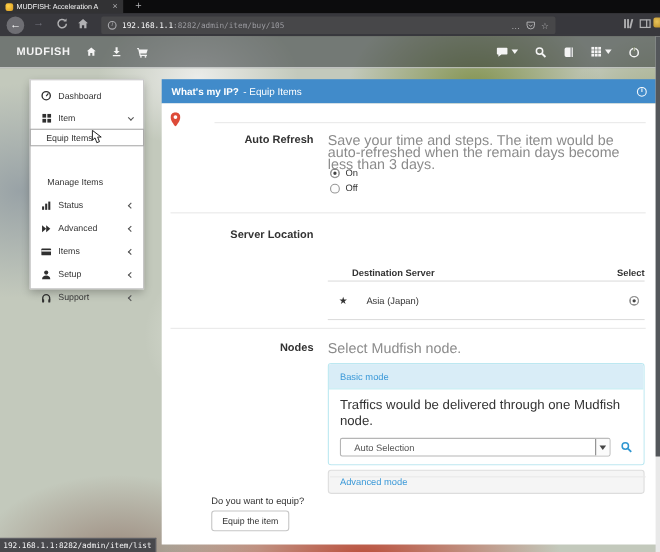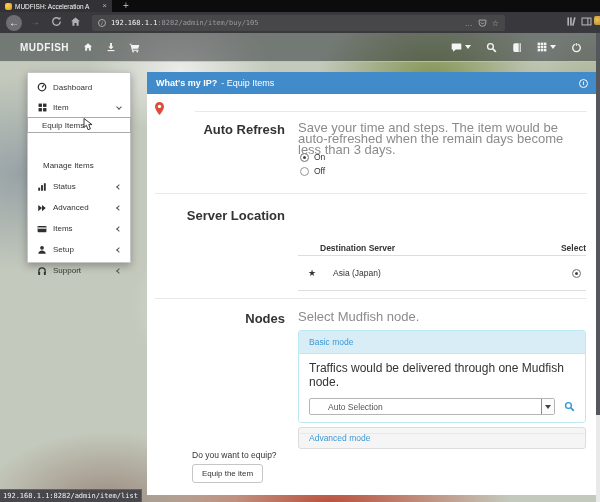--- a/index.html
+++ b/index.html
@@ -41,21 +41,21 @@
       radial-gradient(170px 150px at 101% 62%, rgba(214,138,74,.9), rgba(214,138,74,0) 72%),
       radial-gradient(240px 110px at 55% 101%, rgba(186,64,44,.9), rgba(186,64,44,0) 75%),
       radial-gradient(170px 100px at 18% 101%, rgba(122,84,72,.55), rgba(122,84,72,0) 75%),
       radial-gradient(150px 130px at 3% 30%, rgba(148,158,164,.9), rgba(148,158,164,0) 75%),
       radial-gradient(130px 90px at 30% 8%, rgba(240,240,238,.9), rgba(240,240,238,0) 70%);
   }
 
   
   .appnav { left:0; top:33px; width:600px; height:29px; background:rgba(42,48,52,.52);
             border-bottom:1px solid rgba(255,255,255,.55); display:flex; align-items:center;
-            padding:0 10px 0 20px; color:#f4f4f4; z-index:3; }
+            padding:0 10px 0 15px; color:#f4f4f4; z-index:3; }
   .brand { font-size:10px; font-weight:bold; letter-spacing:.5px; margin-right:14px; }
   .navic { display:inline-flex; align-items:center; margin-right:13px; color:#f4f4f4; }
   .nav-right { margin-left:auto; display:flex; align-items:center; gap:15px; padding-right:8px; }
   .caret { width:0; height:0; border-left:3px solid transparent; border-right:3px solid transparent;
            border-top:4px solid #f4f4f4; display:inline-block; margin-left:3px; }
 
   
   .sidebar { left:27px; top:72px; width:104px; height:191px; background:#fff; border:1px solid #c6c6c6;
              box-shadow:0 3px 8px rgba(0,0,0,.28); z-index:5; padding-top:4px; font-size:8px; color:#333; }
   .srow { height:20px; display:flex; align-items:center; padding-left:9px; }
@@ -69,40 +69,40 @@
                  padding-left:14px; width:104px; margin-left:-1px; }
 
   
   .mainpanel { left:147px; top:72px; width:450px; height:423px; z-index:2; }
   .phead { height:22px; background:#418bca; color:#fff; font-size:9px; display:flex; align-items:center; padding:0 9px; }
   .phead b { font-weight:bold; } .phead .rest { margin-left:4px; font-weight:normal; }
   .infoic { margin-left:auto; width:9px; height:9px; border-radius:50%; border:1px solid rgba(255,255,255,.95);
             color:#fff; font-size:6px; line-height:7px; text-align:center; font-weight:bold; }
   .pbody { position:absolute; left:0; top:22px; width:450px; height:401px; background:#fff; }
   .hr { position:absolute; border-top:1px solid #e9e9e9; height:0; }
-  .flabel { position:absolute; left:0; width:138px; text-align:right; font-weight:bold; font-size:13px; color:#333; }
+  .flabel { position:absolute; left:0; width:138px; text-align:right; font-weight:bold; font-size:10px; color:#333; }
   .fdesc { position:absolute; left:151px; width:288px; font-size:13px; color:#8b8b8b; line-height:11px; }
   .radio { width:9px; height:9px; border-radius:50%; border:1px solid #979797; background:#fdfdfd;
            display:inline-block; flex:none; }
   .radio.sel { box-shadow:inset 0 0 0 2px #fff; background:#444; }
   .radrow { position:absolute; left:153px; display:flex; align-items:center; gap:5px; font-size:8.5px; color:#333; }
 
   .tbl { position:absolute; left:151px; right:11px; }
   .tbl-head { display:flex; align-items:center; height:16px; border-bottom:1px solid #ddd;
               font-weight:bold; font-size:8.5px; color:#333; }
   .tbl-row { display:flex; align-items:center; height:35px; border-bottom:1px solid #ddd; font-size:8.5px; color:#333; }
 
   .pgroup { position:absolute; left:151px; right:11px; }
   .bpanel { border:1px solid #bce8f1; border-radius:3px; overflow:hidden; }
   .bpanel-h { background:#d9edf7; color:#3b99d8; font-size:8.5px; padding:6px 10px; }
   .bpanel-b { background:#fff; padding:7px 10px; border-top:1px solid #bce8f1; }
   .bpanel-b .txt { font-size:12px; color:#333; margin-bottom:9px; }
   .selrow { display:flex; align-items:center; }
   .select { width:262px; height:17px; border:1px solid #b5b5b5; border-radius:2px; background:#fff;
-            display:flex; align-items:center; padding-left:18px; font-size:8.5px; color:#555; }
+            display:flex; align-items:center; padding-left:12px; font-size:8.5px; color:#555; }
   .selarrow { margin-left:auto; width:13px; align-self:stretch; border-left:1px solid #8a8a8a;
               display:flex; align-items:center; justify-content:center; background:#fbfbfb; }
   .selarrow i { width:0; height:0; border-left:3px solid transparent; border-right:3px solid transparent;
                 border-top:4px solid #444; }
   .apanel { margin-top:4px; border:1px solid #ddd; border-radius:3px; background:#f5f5f5;
             color:#3b99d8; font-size:8.5px; padding:5px 10px; }
   .equipbtn { position:absolute; left:45px; top:370px; background:#fff; border:1px solid #c6c6c6;
               border-radius:3px; font-size:8px; color:#333; padding:4px 9px; font-family:inherit; }
 
   

